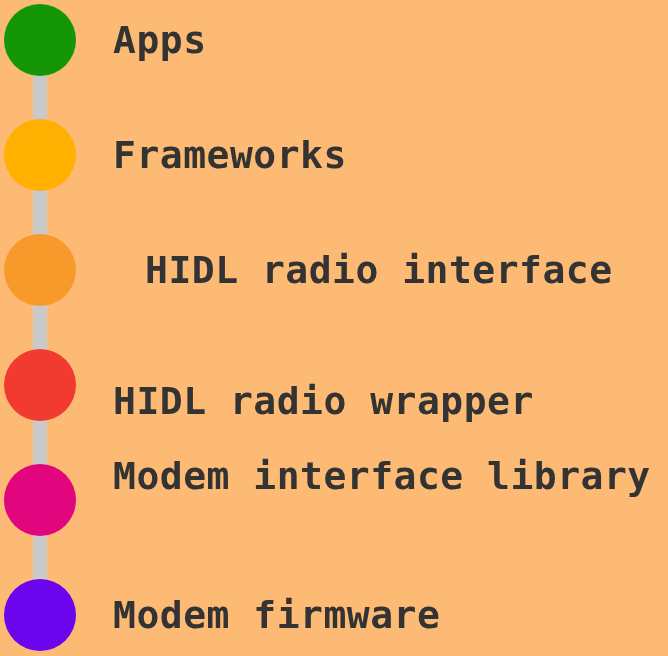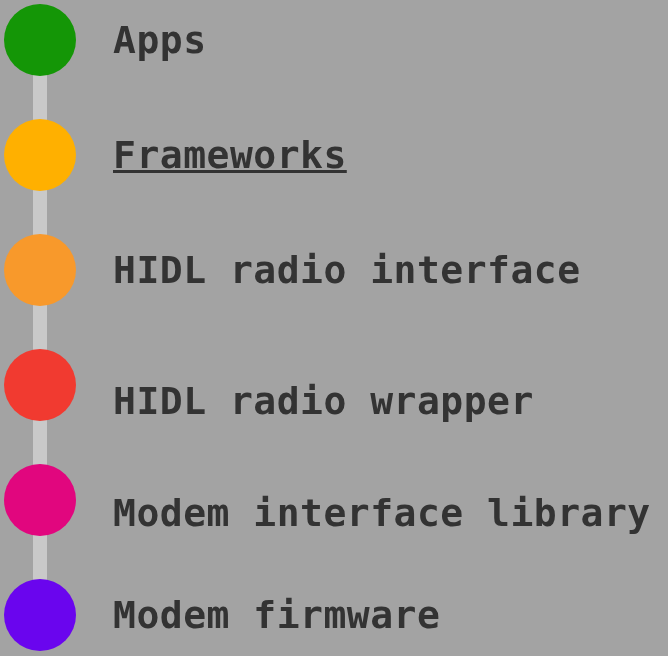--- a/index.html
+++ b/index.html
@@ -41,46 +41,46 @@
     font-weight: bold;
     letter-spacing: 0.5px;
     color: #333333;
     white-space: nowrap;
     z-index: 2;
   }
 </style>
 </head>
 <body>
 
-<div class="canvas" style="background: #a3a3a3;">
+<div class="canvas" style="background: #fdba74;">
   <div class="connector" style="background: rgb(201, 201, 201);"></div>
   <div id="layers">
   <div>
     <span class="layer-node" style="top: 4px; background: rgb(20, 150, 6);"></span>
     <span class="layer-label" style="top: 15px; color: rgb(51, 51, 51);">Apps</span>
   </div>
 
   <div>
     <span class="layer-node" style="top: 119px; background: rgb(255, 176, 0);"></span>
-    <span class="layer-label" style="top: 130px; color: rgb(51, 51, 51); text-decoration: underline;">Frameworks</span>
+    <span class="layer-label" style="top: 130px; color: rgb(51, 51, 51);">Frameworks</span>
   </div>
 
   <div>
     <span class="layer-node" style="top: 234px; background: rgb(248, 153, 43);"></span>
-    <span class="layer-label" style="top: 245px; color: rgb(51, 51, 51);">HIDL radio interface</span>
+    <span class="layer-label" style="top: 245px; color: rgb(51, 51, 51); margin-left: 32px;">HIDL radio interface</span>
   </div>
 
   <div>
     <span class="layer-node" style="top: 349px; background: rgb(241, 58, 48);"></span>
     <span class="layer-label" style="top: 376px; color: rgb(51, 51, 51);">HIDL radio wrapper</span>
   </div>
 
   <div>
     <span class="layer-node" style="top: 464px; background: rgb(225, 6, 126);"></span>
-    <span class="layer-label" style="top: 488px; color: rgb(51, 51, 51); text-align: right;">Modem interface library</span>
+    <span class="layer-label" style="top: 451px; color: rgb(51, 51, 51); text-align: right;">Modem interface library</span>
   </div>
 
   <div>
     <span class="layer-node" style="top: 579px; background: rgb(106, 5, 238);"></span>
     <span class="layer-label" style="top: 590px; color: rgb(51, 51, 51); text-align: center;">Modem firmware</span>
   </div>
 </div>
 </div>
 
 </body></html>

